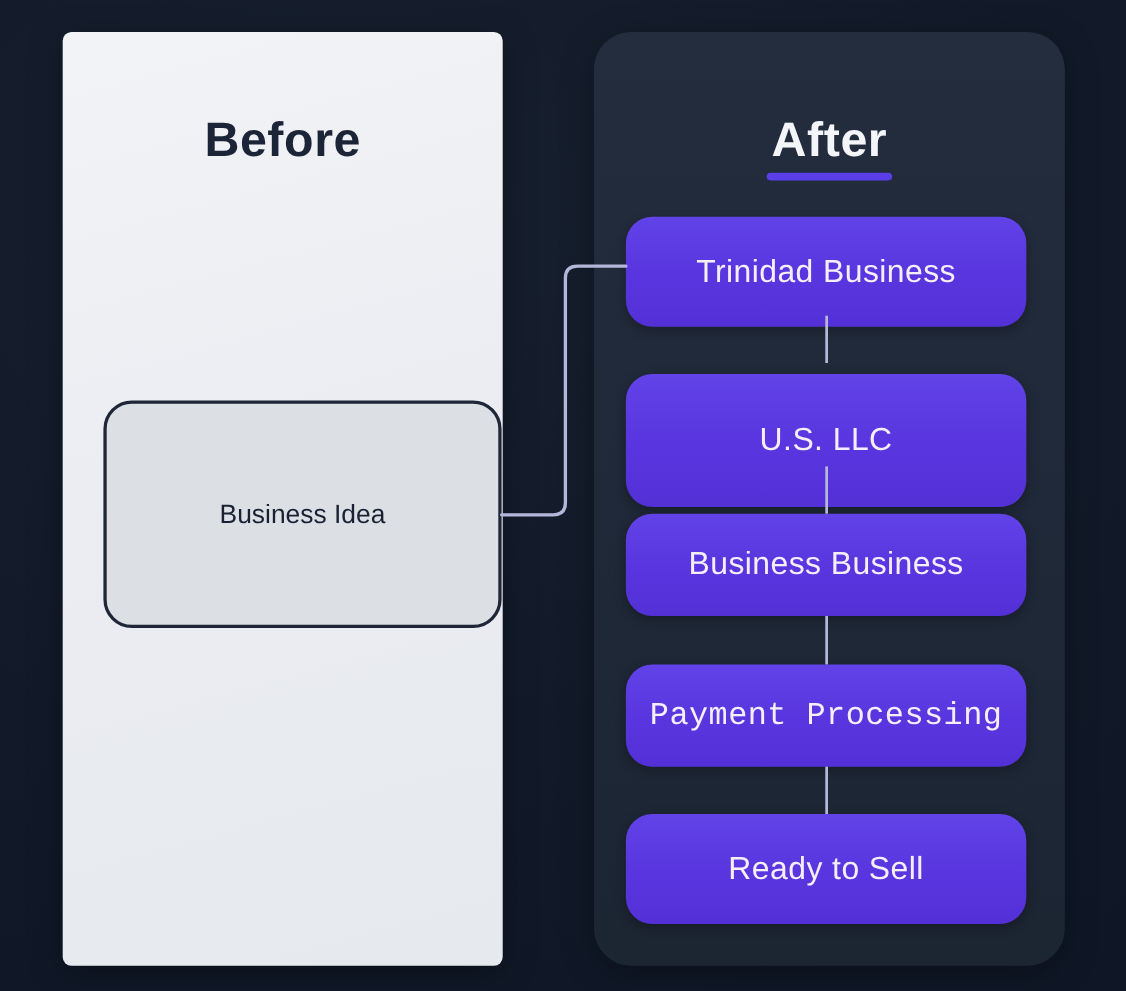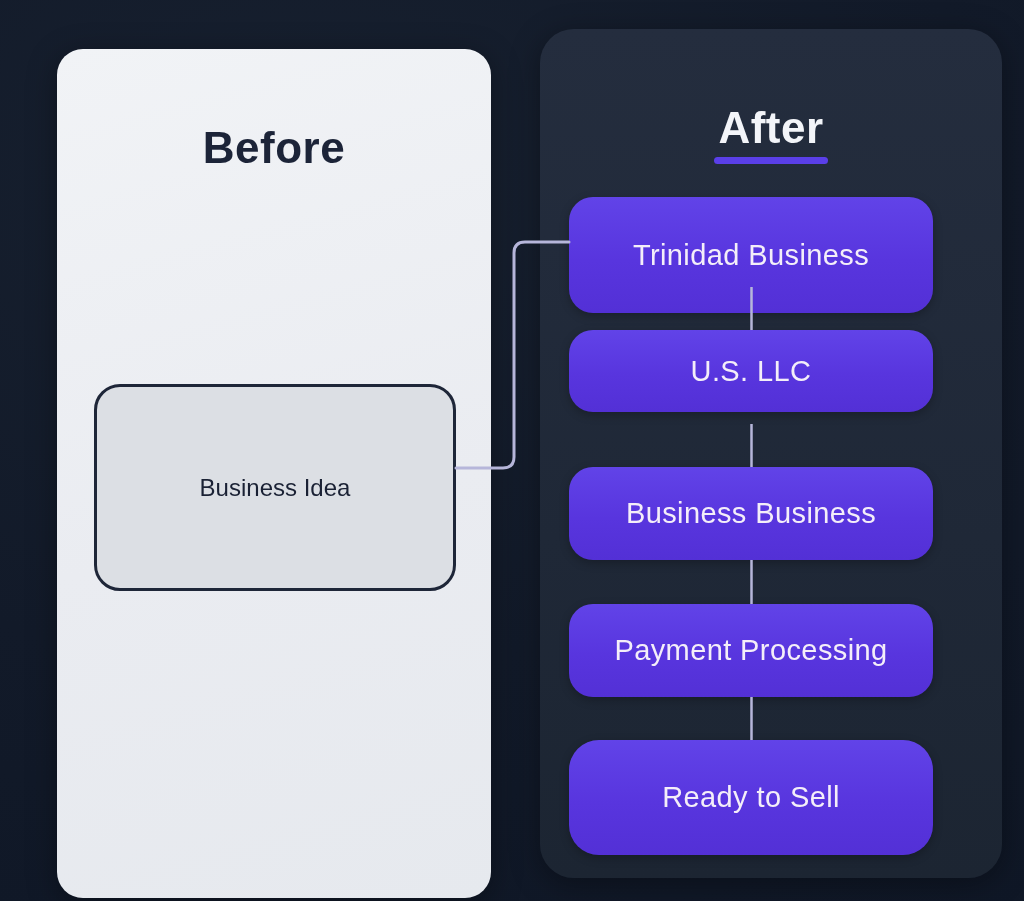--- a/index.html
+++ b/index.html
@@ -15,33 +15,31 @@
     background: radial-gradient(120% 100% at 30% 20%, #17202f 0%, #121a29 55%, #0f1726 100%);
     overflow: hidden;
   }
   .panel {
     position: absolute;
     top: 29px;
     height: 849px;
   }
   .panel-before {
     left: 57px;
-    width: 434px;
-    border-radius: 26px;
+    width: 400px;
+    border-radius: 8px;
     background: linear-gradient(165deg, #f1f3f6 0%, #eaecf1 55%, #e6e9ee 100%);
     box-shadow: 0 6px 30px rgba(0,0,0,0.35);
-    margin-top: 20px;
   }
   .panel-after {
     left: 540px;
     width: 428px;
     border-radius: 34px;
     background: linear-gradient(180deg, #242d3e 0%, #1f2837 60%, #1c2532 100%);
     box-shadow: 0 6px 30px rgba(0,0,0,0.35);
-    padding-left: 34px;
   }
   .panel-title {
     position: absolute;
     top: 74px;
     left: 0;
     width: 100%;
     text-align: center;
     font-size: 44px;
     font-weight: 600;
     letter-spacing: 0.5px;
@@ -81,25 +79,25 @@
     background: linear-gradient(180deg, #6143e8 0%, #5835de 55%, #5330d6 100%);
     display: flex;
     align-items: center;
     justify-content: center;
     font-size: 29px;
     font-weight: 500;
     color: #f4eef9;
     letter-spacing: 0.4px;
     box-shadow: 0 3px 10px rgba(0,0,0,0.25);
   }
-  .step-1 { top: 168px; height: 116px; }
-  .step-2 { top: 301px; height: 82px; text-align: right; }
+  .step-1 { top: 168px; height: 100px; }
+  .step-2 { top: 311px; height: 121px; text-align: right; }
   .step-3 { top: 438px; height: 93px; }
-  .step-4 { top: 575px; height: 93px; }
-  .step-5 { top: 711px; height: 115px; border-radius: 30px; }
+  .step-4 { top: 575px; height: 93px; font-family: Liberation Mono, monospace; }
+  .step-5 { top: 711px; height: 100px; }
   .connectors {
     position: absolute;
     inset: 0;
     width: 1024px;
     height: 901px;
     pointer-events: none;
   }
 </style>
 </head>
 <body>

